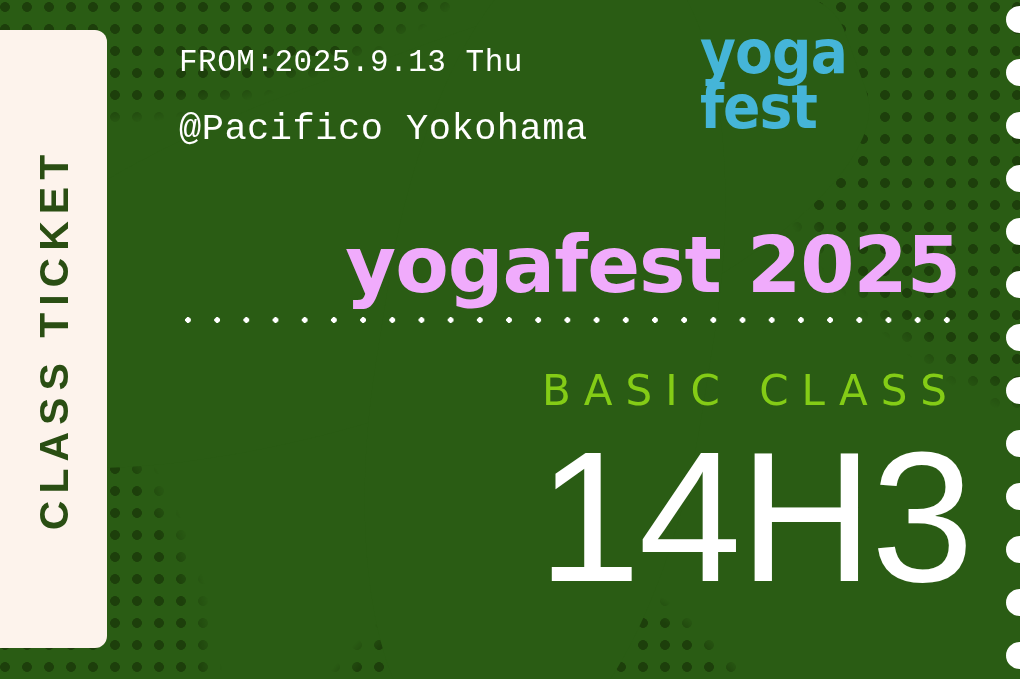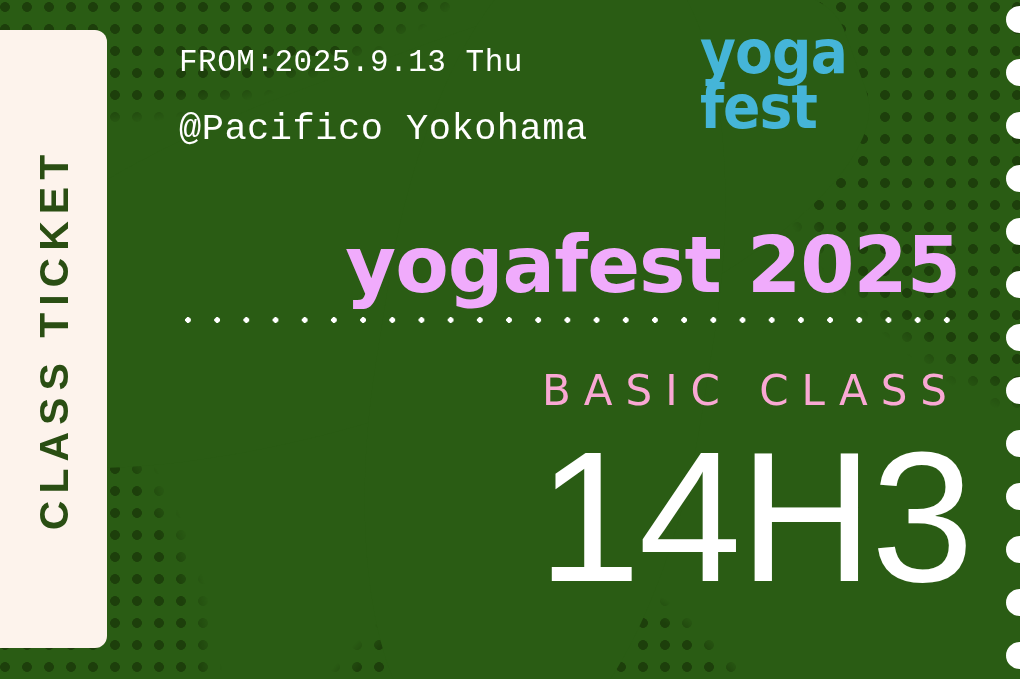--- a/index.html
+++ b/index.html
@@ -189,21 +189,21 @@
     background-size: 29.2px 6px;
     background-repeat: repeat-x;
   }
 
   #classname {
     position: absolute;
     left: 0;
     right: 60px;
     top: 366px;
     text-align: right;
-    color: #f9a8d4;
+    color: #84cc16;
     font-family: "DejaVu Sans", sans-serif;
     font-size: 42px;
     font-weight: 400;
     letter-spacing: 13px;
     white-space: nowrap;
   }
 
   #seatcode {
     position: absolute;
     left: 0;

